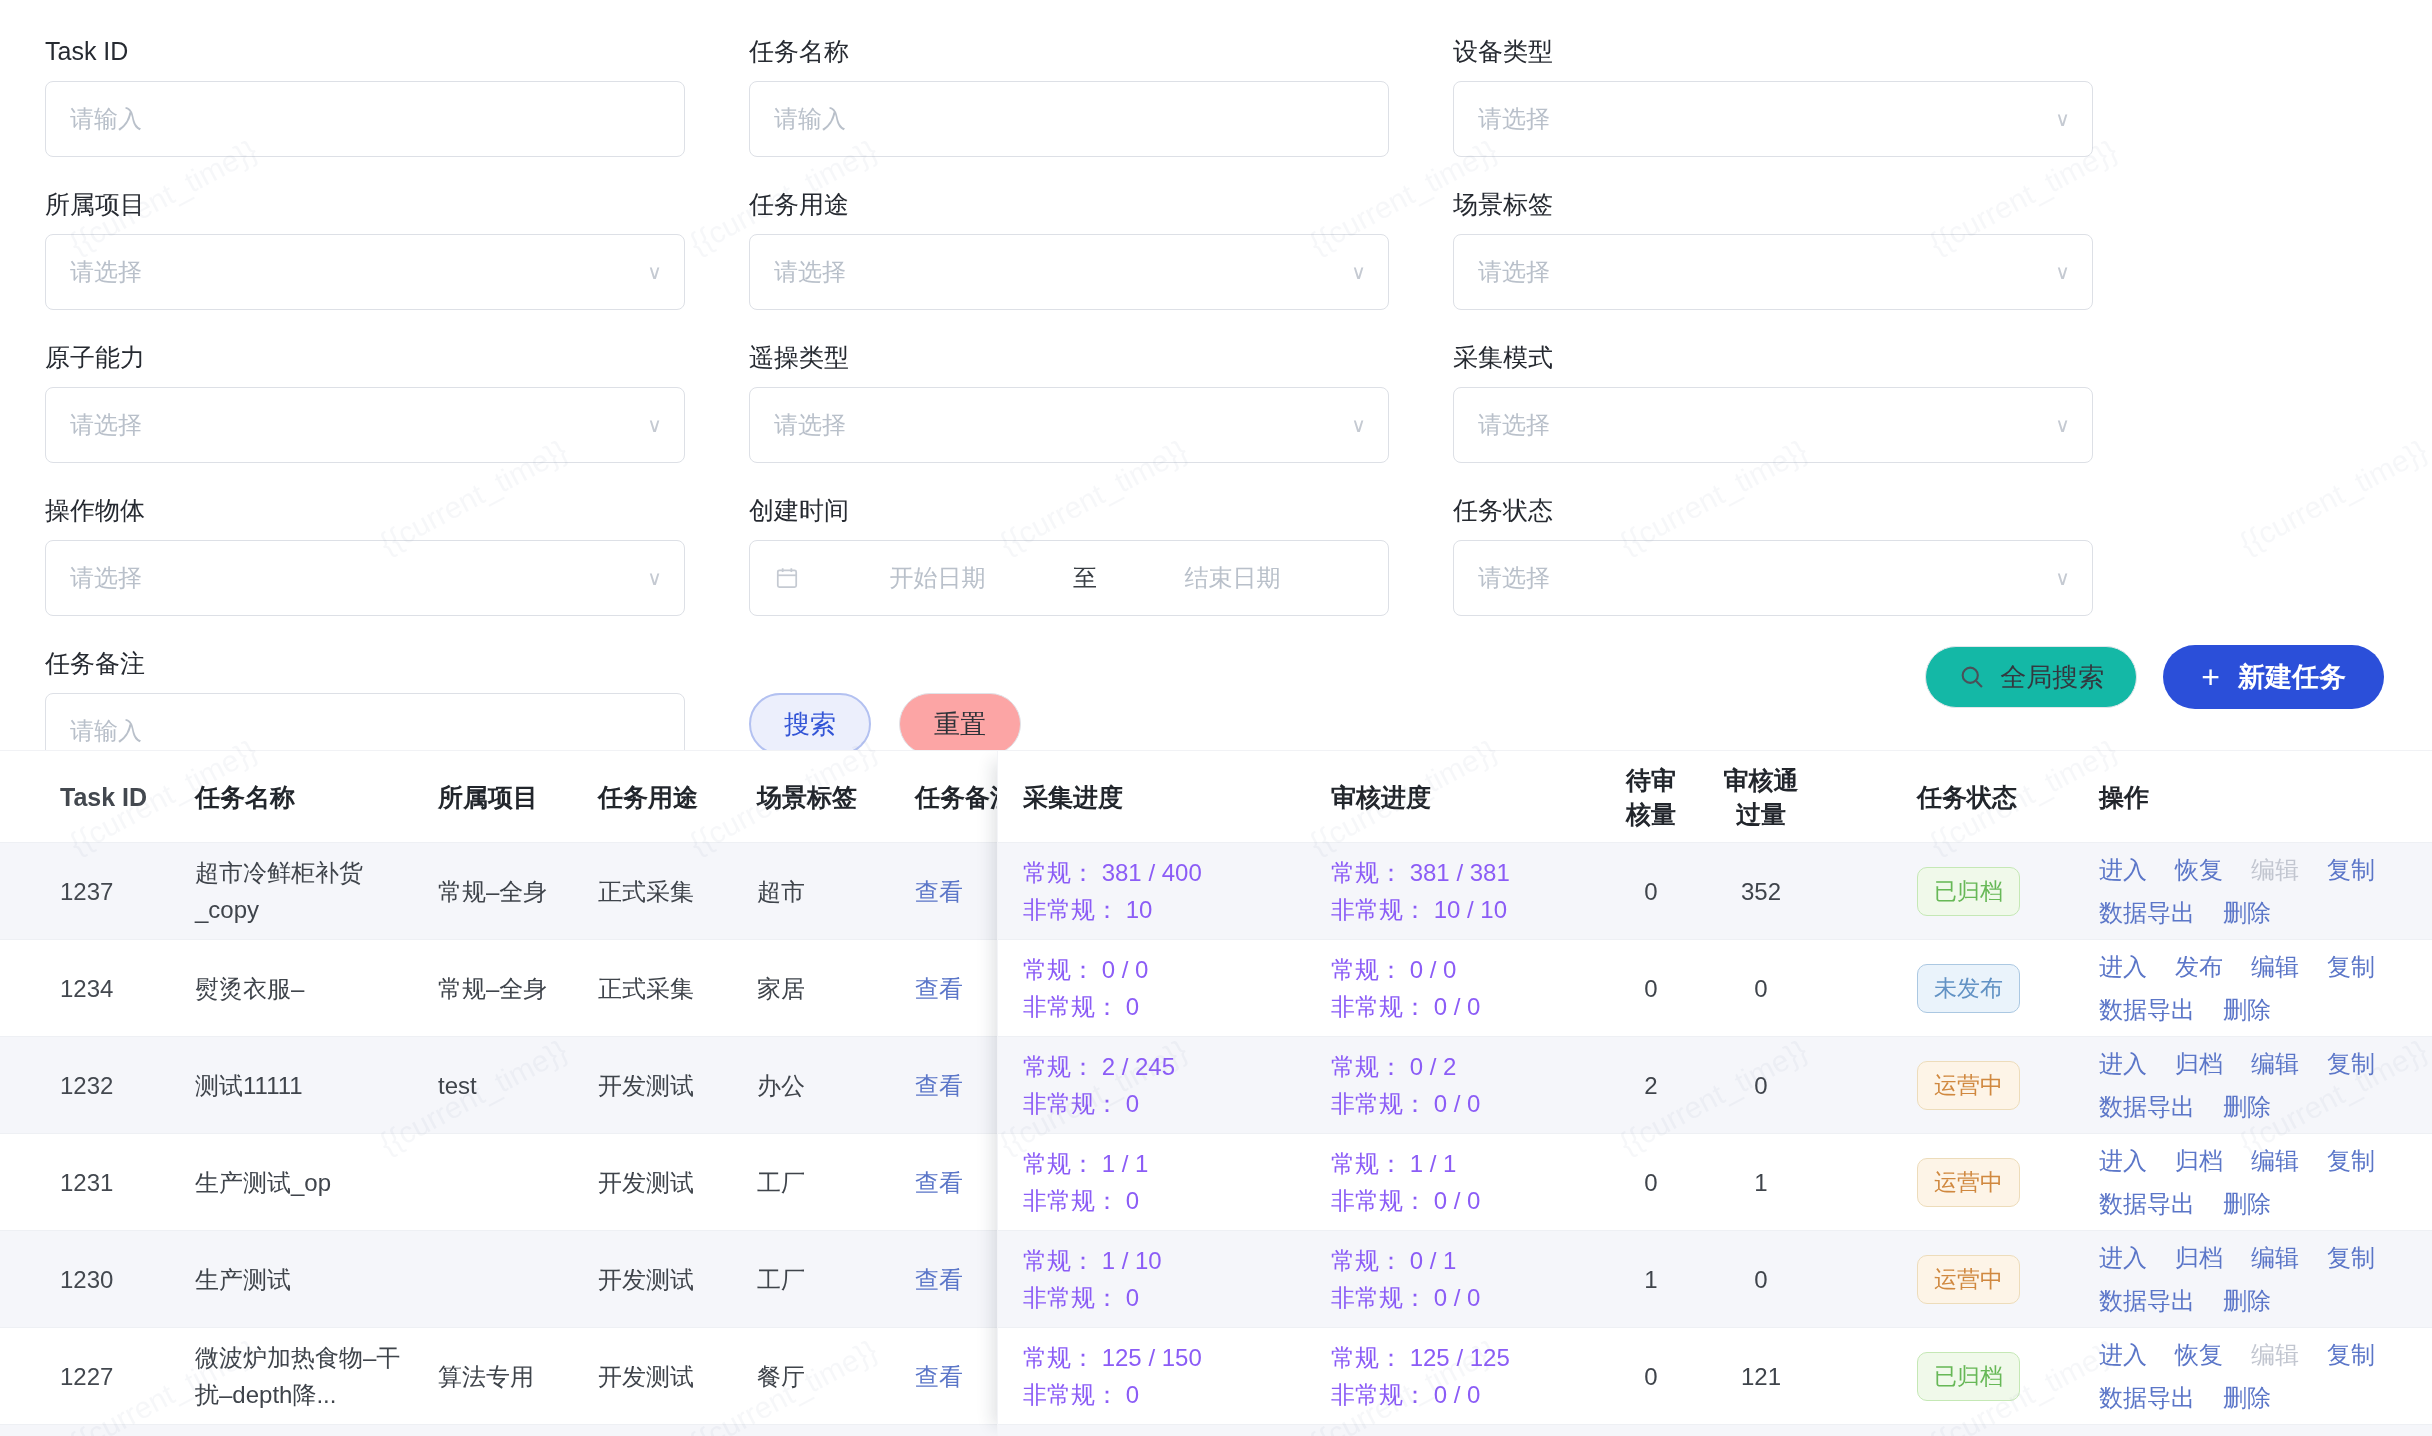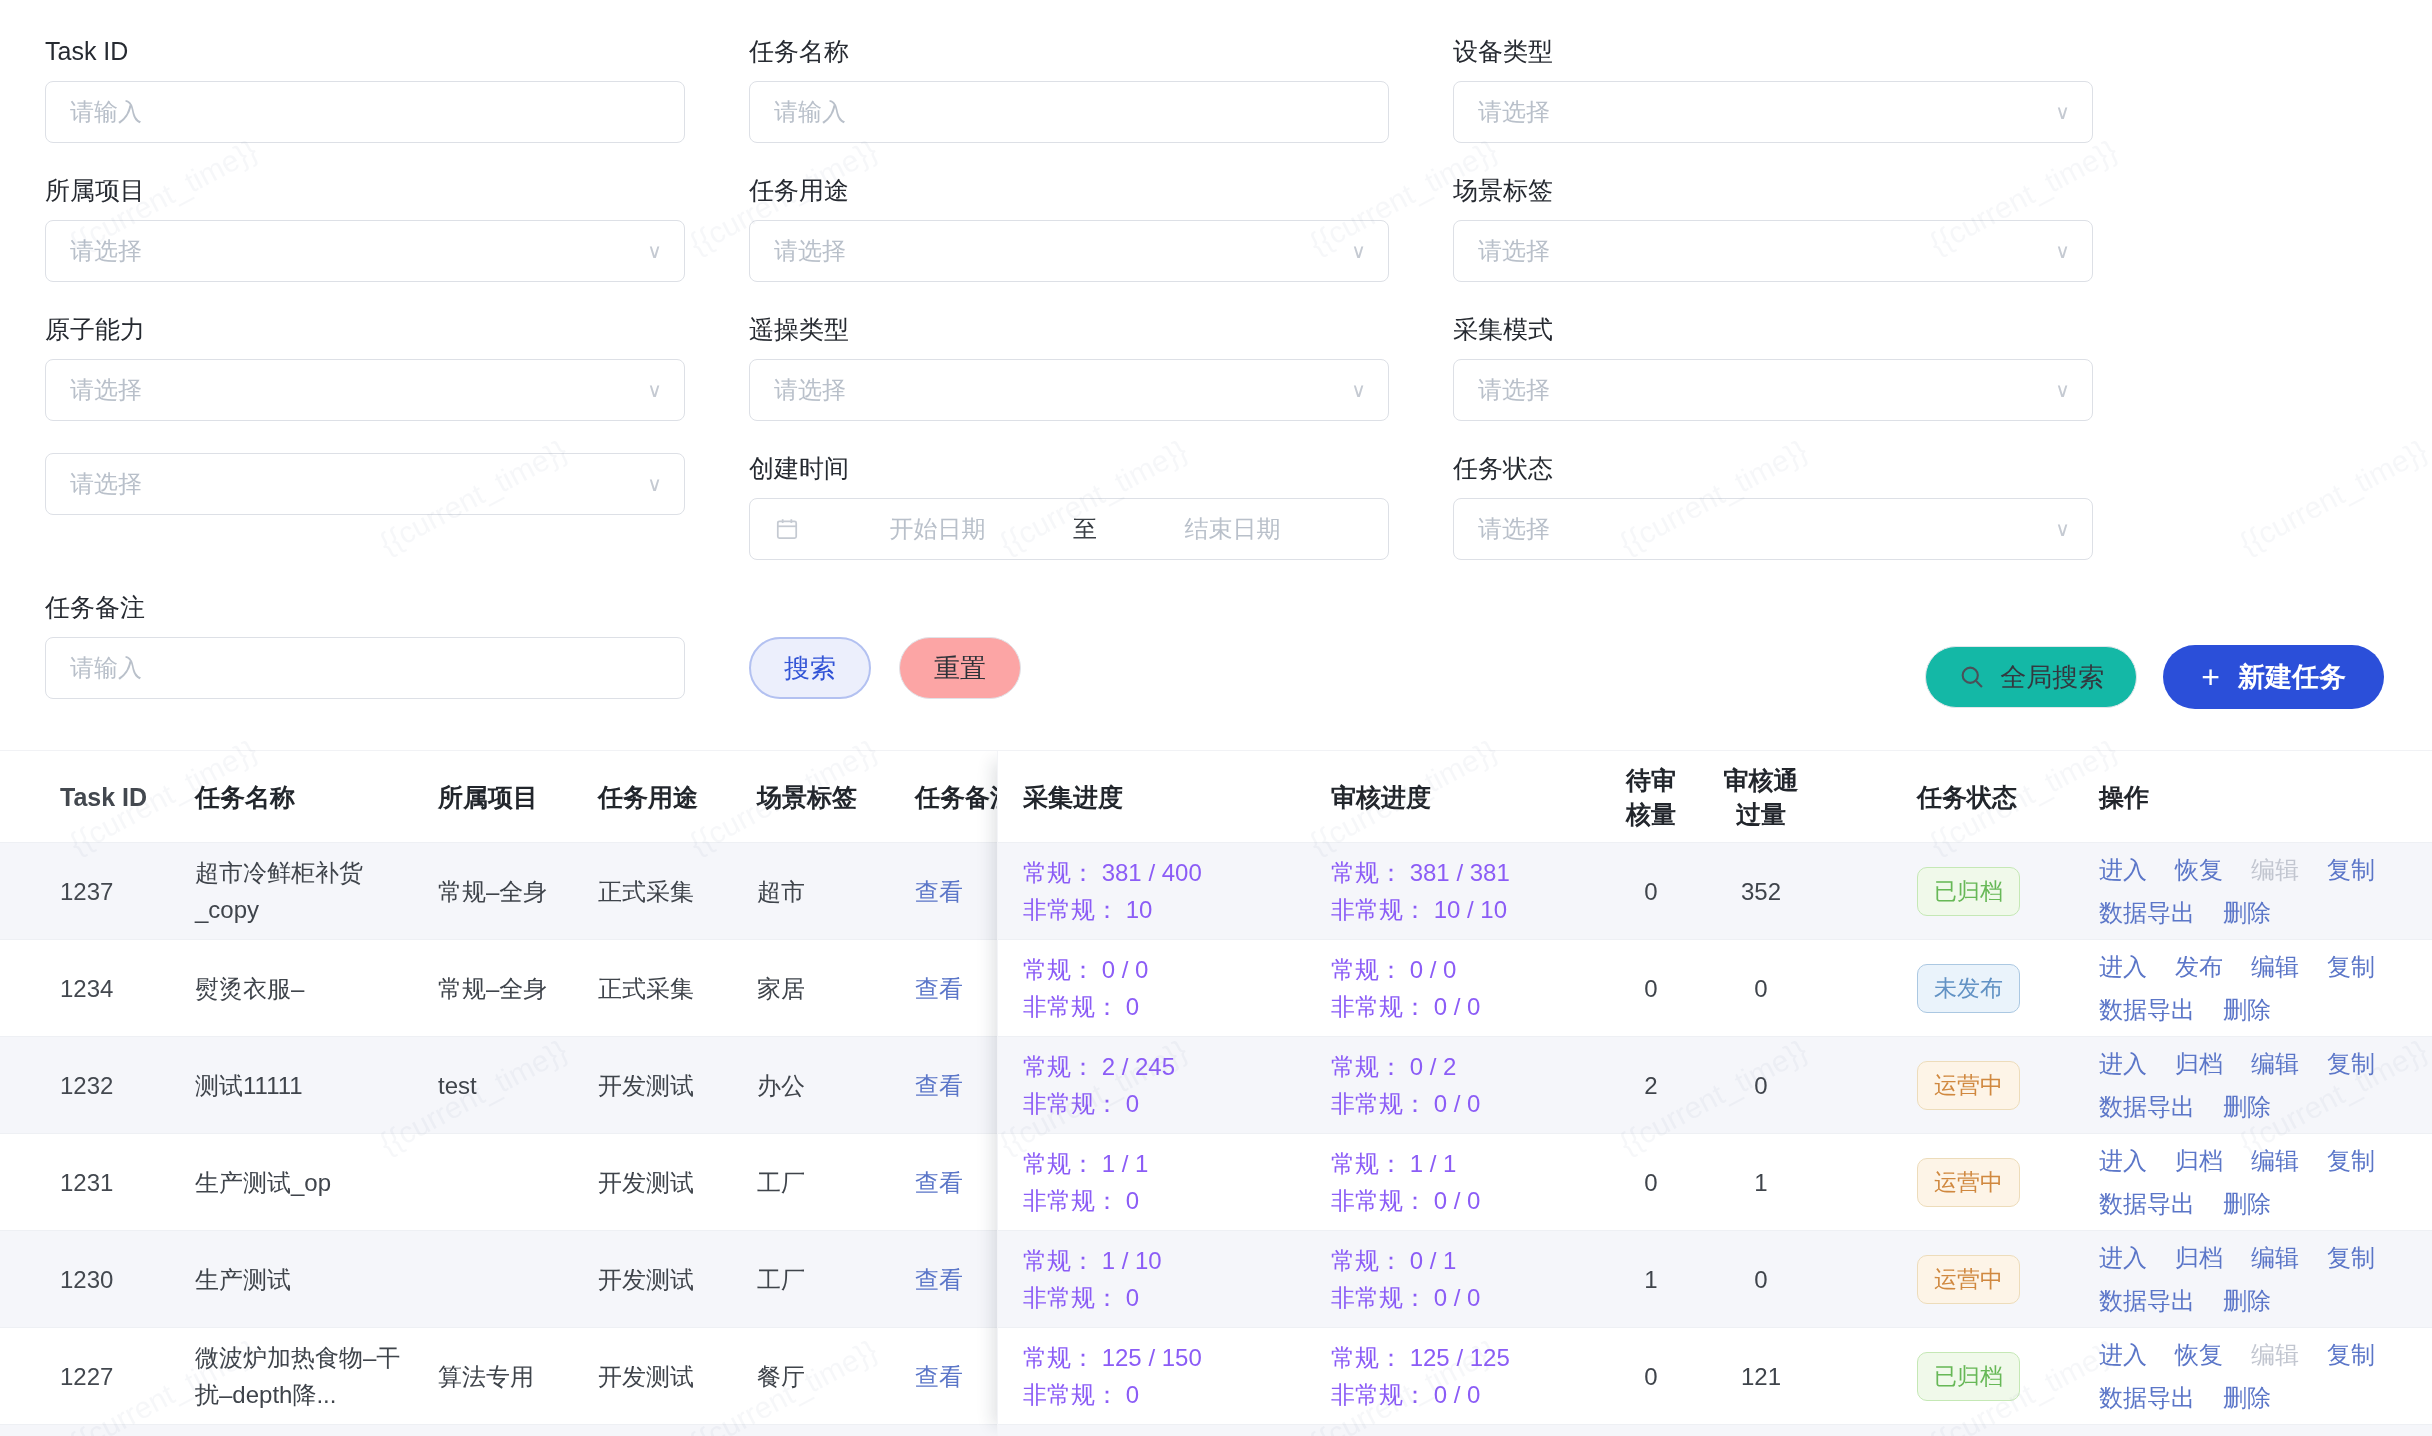--- a/index.html
+++ b/index.html
@@ -8,21 +8,21 @@
 
   
   .watermark { position:absolute; inset:0; overflow:hidden; pointer-events:none; z-index:40; }
   .watermark span { position:absolute; font-size:30px; color:rgba(130,140,165,0.07); white-space:nowrap; transform:rotate(-28deg); }
 
   
   .filters { position:relative; height:750px; padding:36px 0 0 45px; z-index:2; }
   .fgrid { display:grid; grid-template-columns:640px 640px 640px; column-gap:64px; }
   .field { margin-bottom:32px; }
   .flabel { font-size:25px; color:#262a31; line-height:30px; margin-bottom:15px; }
-  .control { position:relative; height:62px; border:1px solid #dde0e6; border-radius:8px;
+  .control { position:relative; height:76px; border:1px solid #dde0e6; border-radius:8px;
              background:#fff; display:flex; align-items:center; padding:0 24px; font-size:24px; }
   .ph { color:#b9c0ca; }
   .chevron { position:absolute; right:22px; top:50%; transform:translateY(-50%); color:#c5cad2; font-size:20px; }
   .control.date { padding:11px 24px; }
   .cal-icon { display:inline-flex; color:#c5cad2; margin-right:6px; }
   .dr-part { flex:1; text-align:center; color:#b9c0ca; }
   .dr-sep { color:#3a3f45; padding:0 4px; }
 
   .inline-btns { padding-top:45px; display:flex; align-items:flex-start; }
   .btn { height:62px; border-radius:31px; display:inline-flex; align-items:center; justify-content:center;
@@ -159,20 +159,21 @@
         </div>
       </div>
       <div class="field">
         <div class="flabel">采集模式</div>
         <div class="control">
           <span class="ph">请选择</span>
           <span class="chevron">∨</span>
         </div>
       </div>
       <div class="field">
+        <div class="flabel">操作物体</div>
         <div class="control">
           <span class="ph">请选择</span>
           <span class="chevron">∨</span>
         </div>
       </div>
       <div class="field">
         <div class="flabel">创建时间</div>
         <div class="control date">
           <span class="cal-icon">
             <svg width="26" height="26" viewBox="0 0 24 24" fill="none" stroke="currentColor" stroke-width="1.6">

